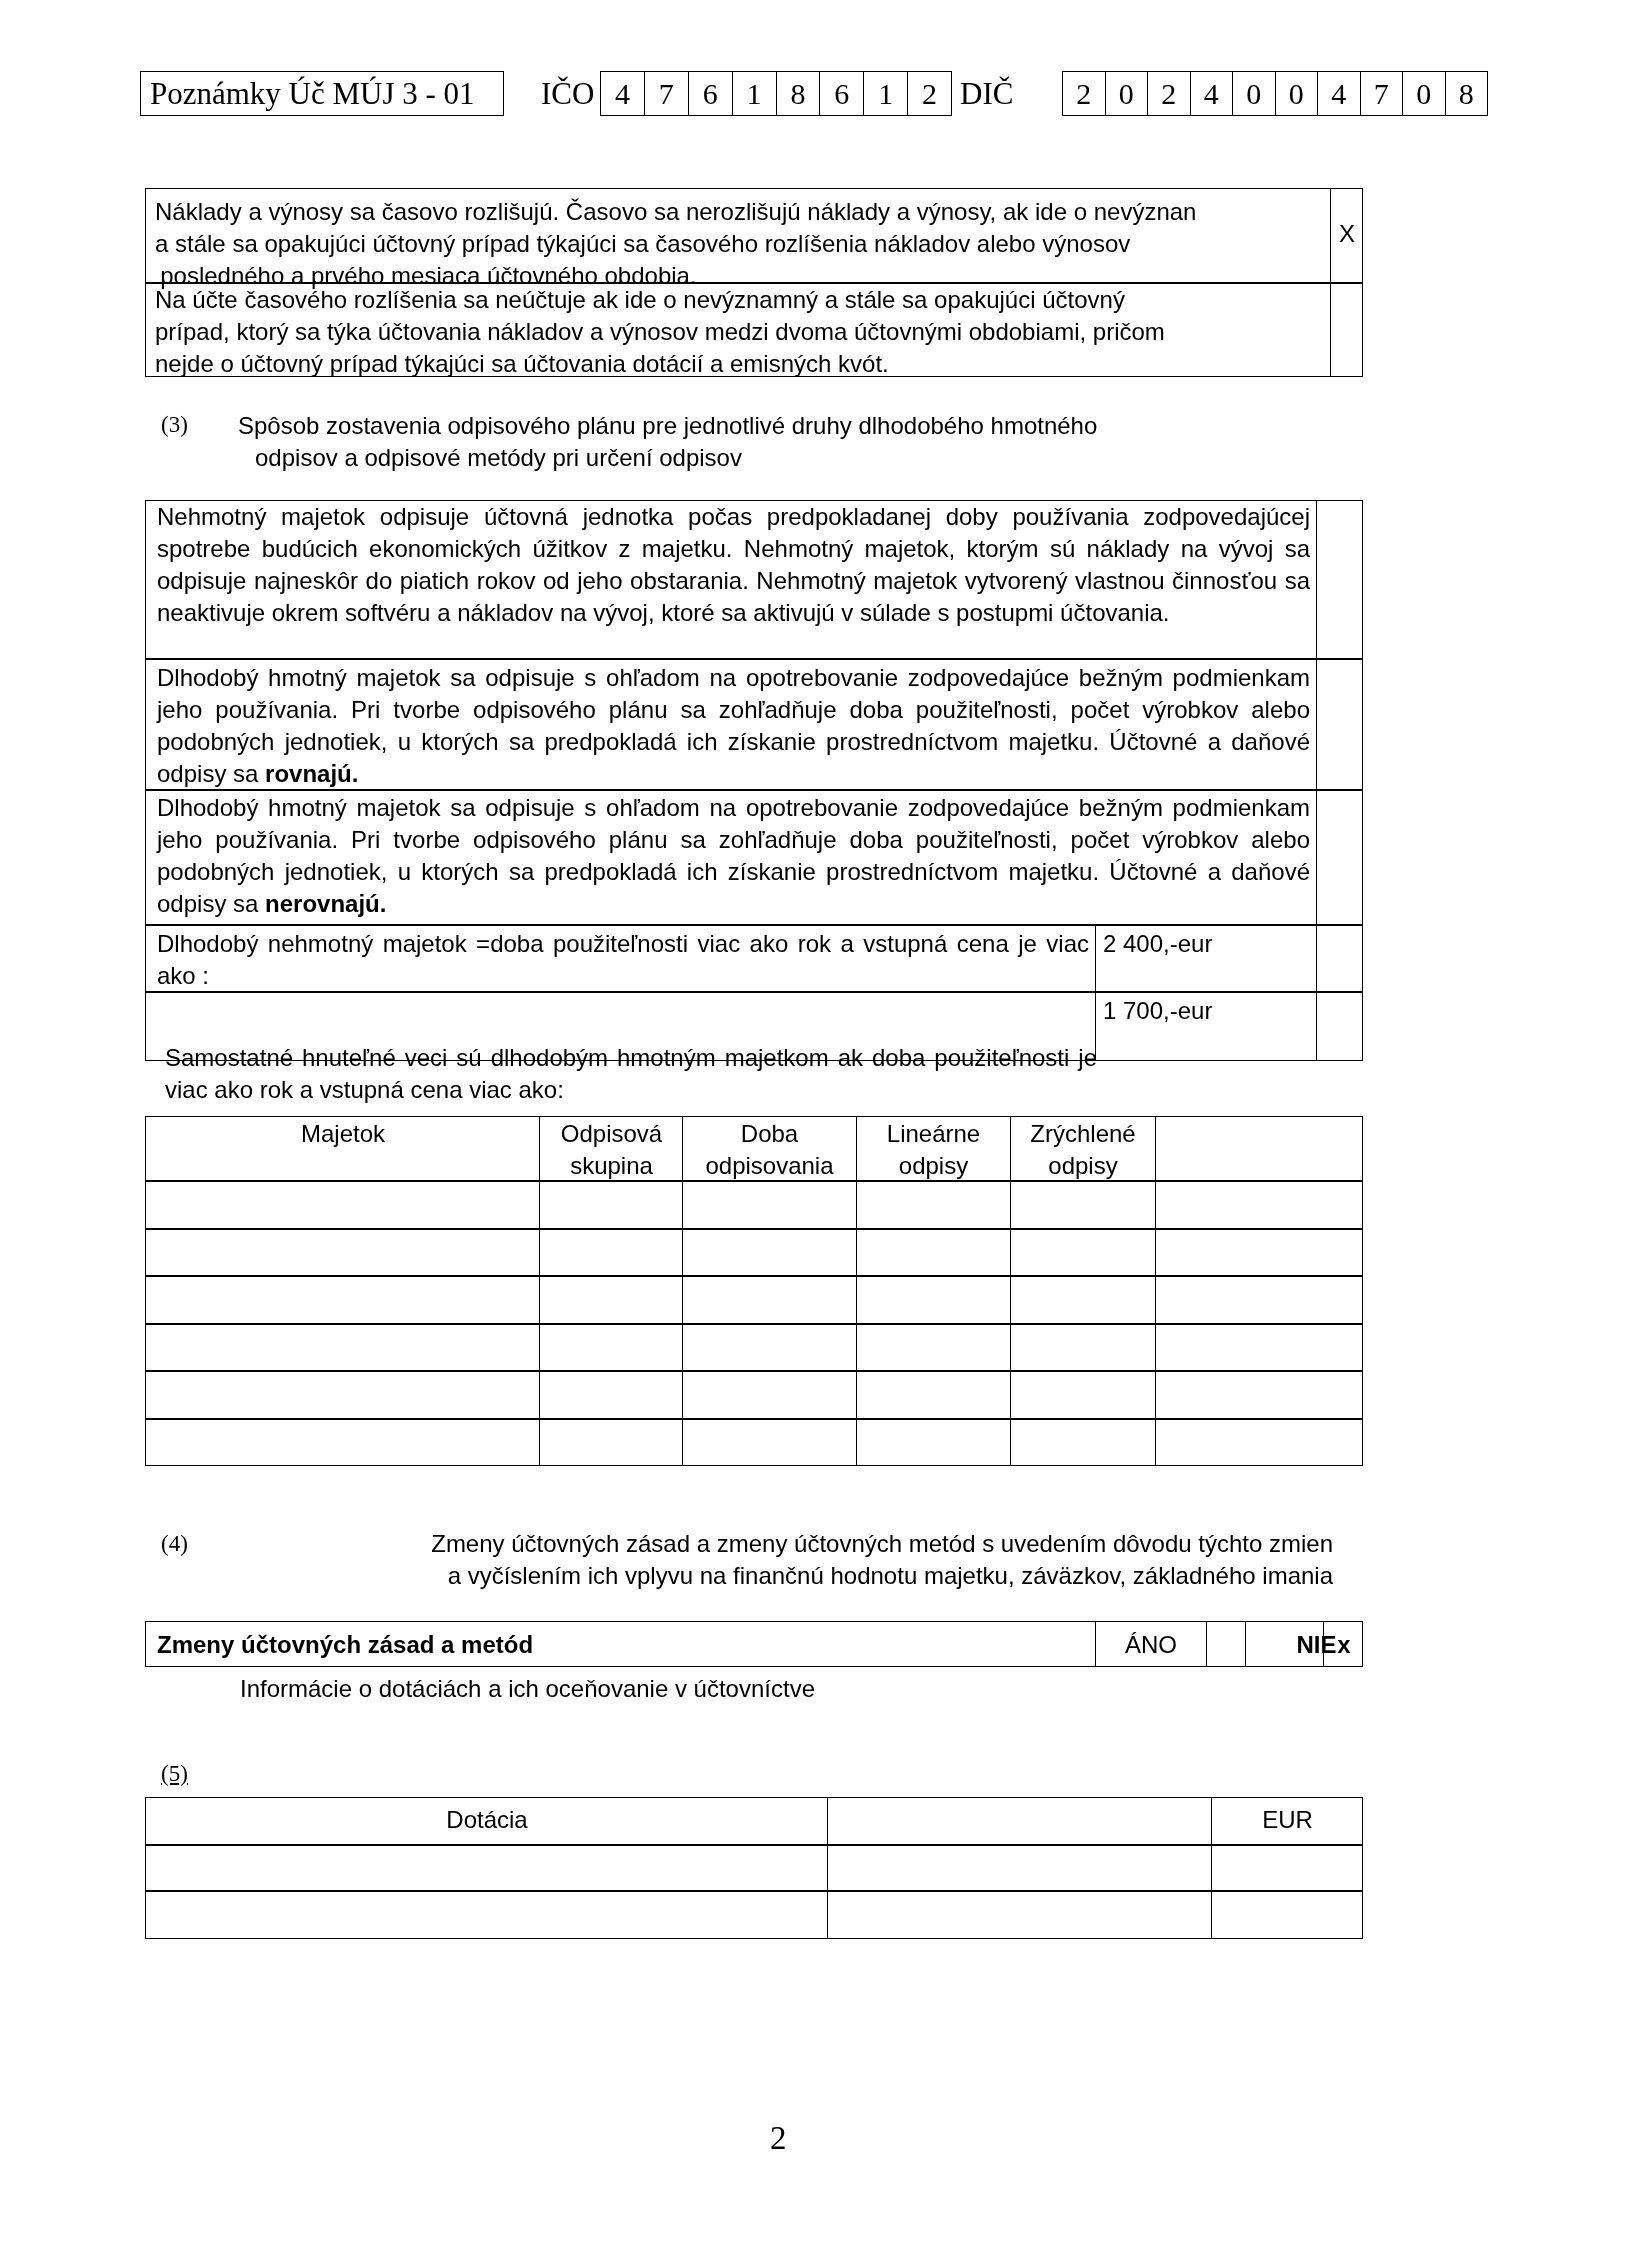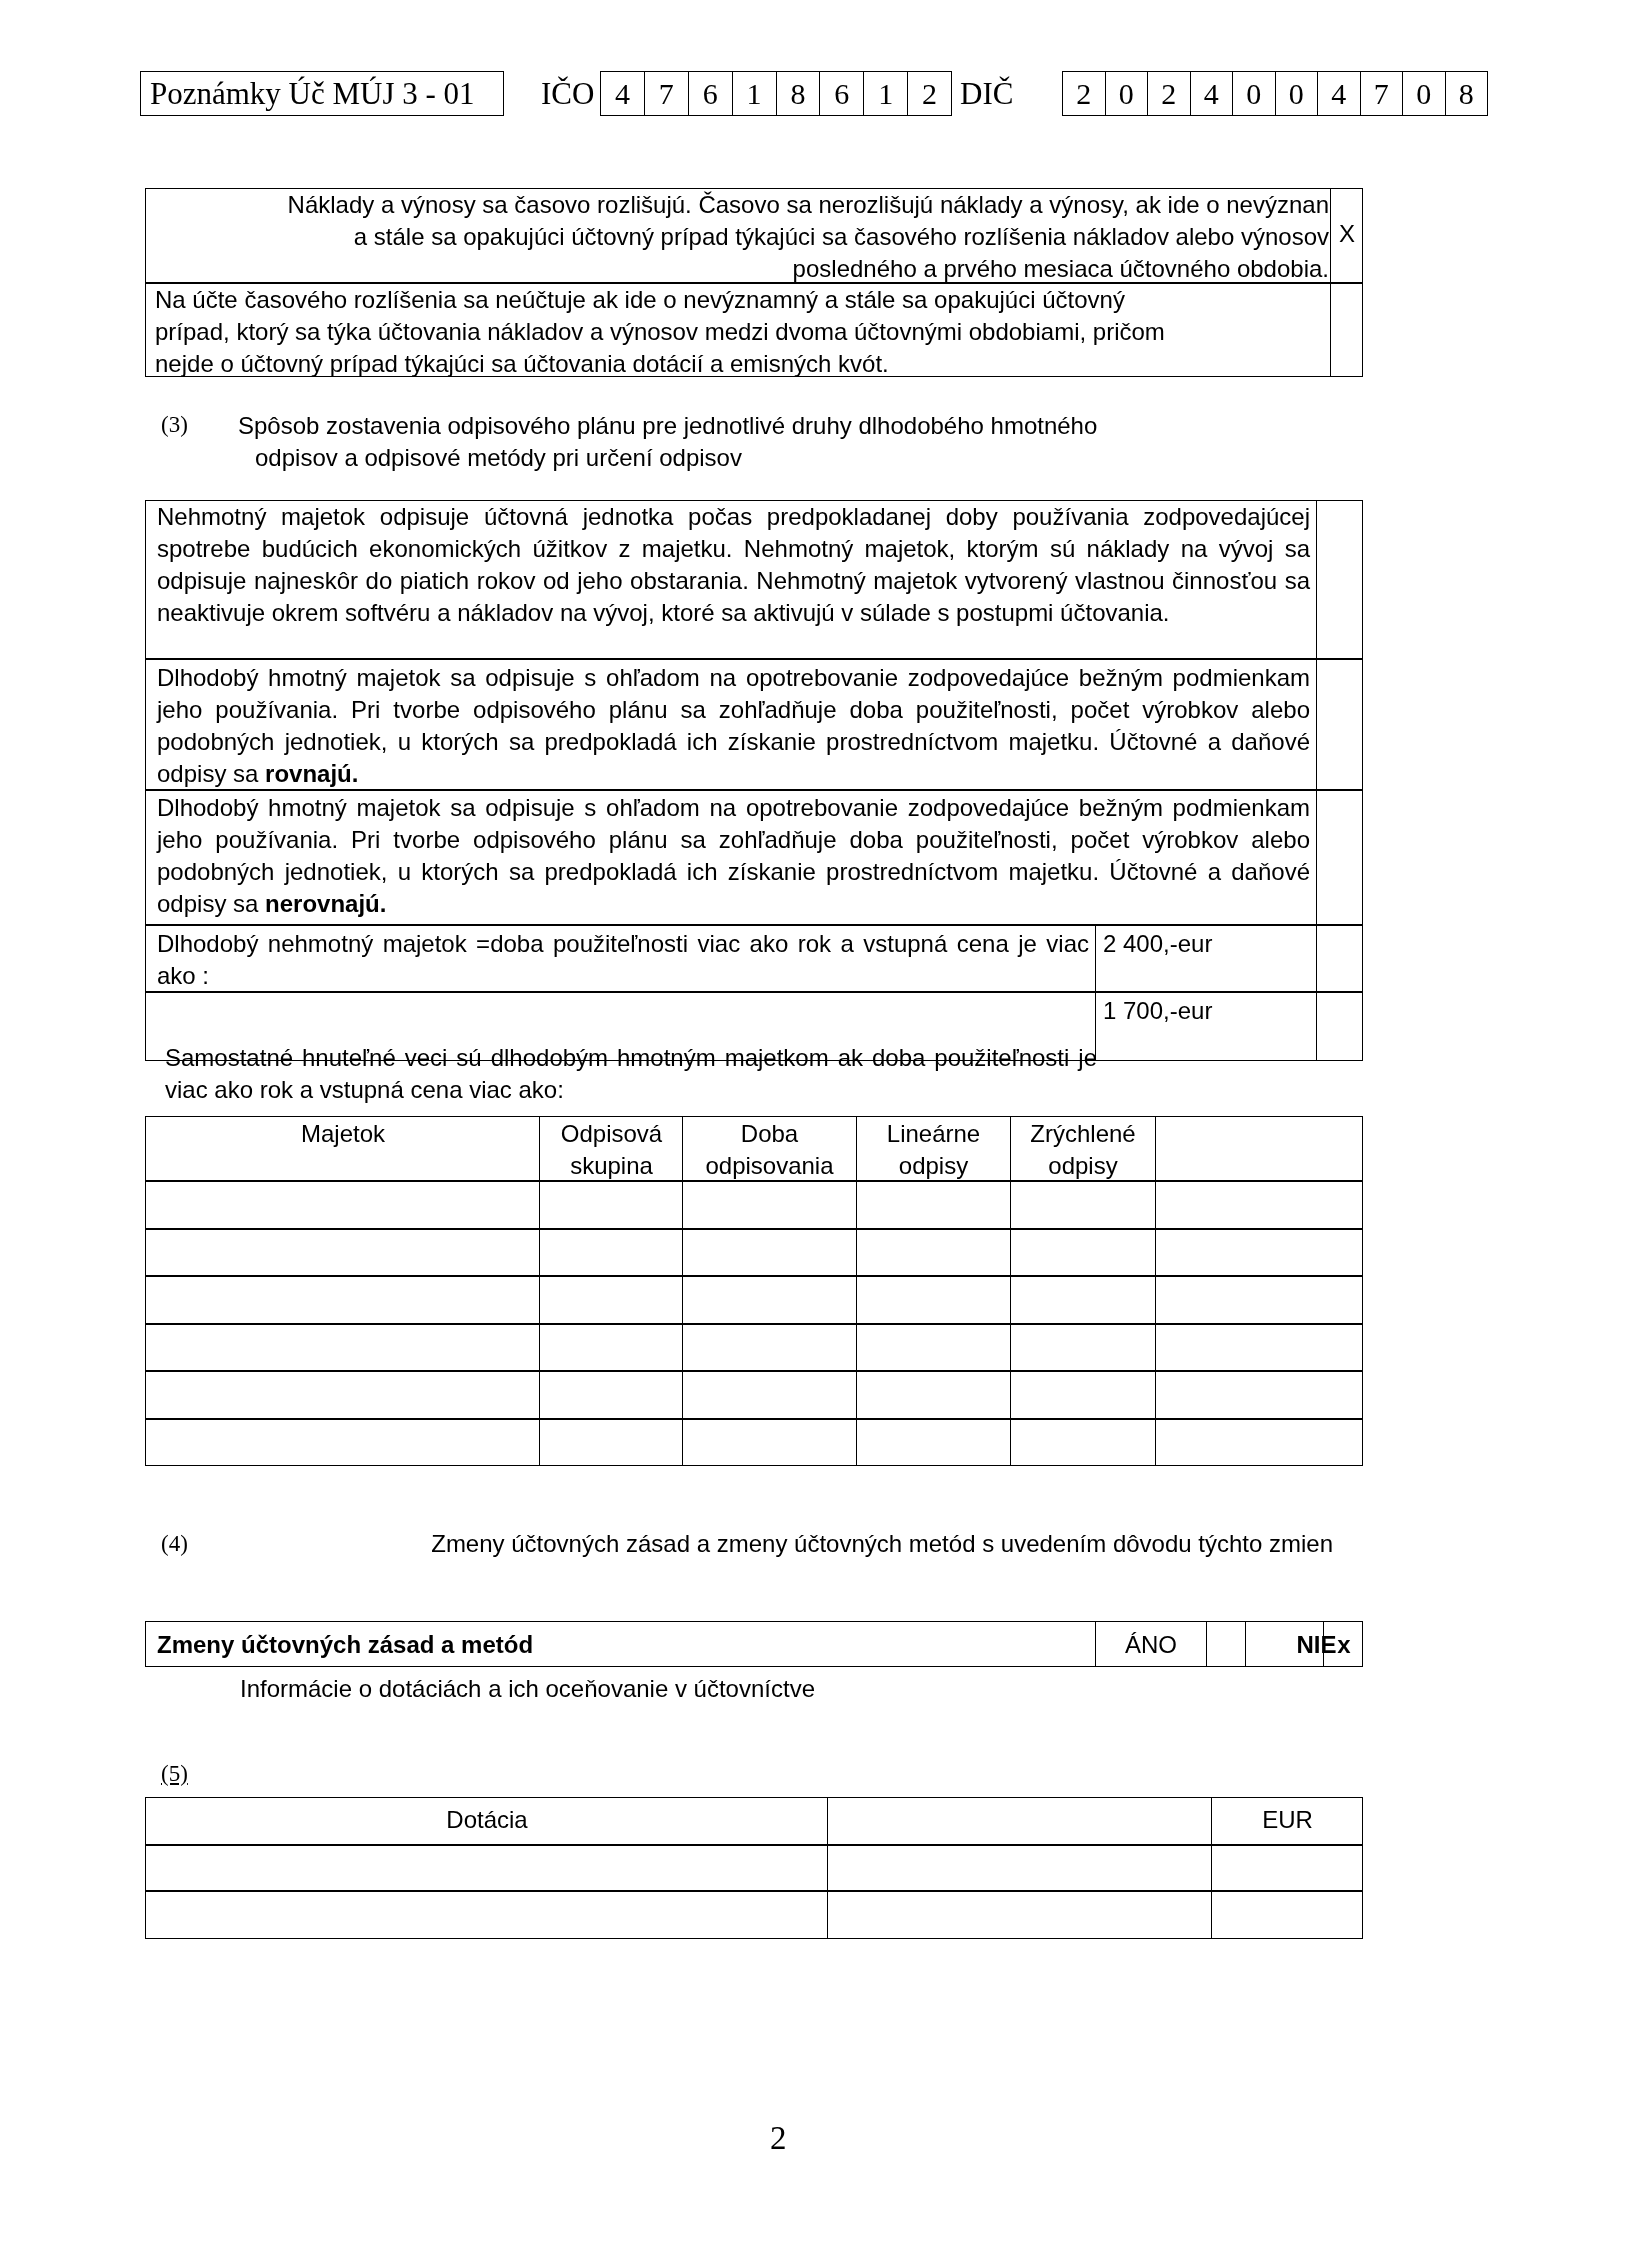--- a/index.html
+++ b/index.html
@@ -51,21 +51,21 @@
   <div class="digit">4</div>
   <div class="digit">7</div>
   <div class="digit">0</div>
   <div class="digit">8</div>
 </div>
 
 <div class="abs box" style="left:145px;top:188px;width:1218px;height:189px;"></div>
 <div class="vline" style="left:1330px;top:188px;height:189px;"></div>
 <div class="hline" style="left:145px;top:282px;width:1218px;"></div>
 
-<div class="abs sans txt" style="left:155px;top:189px;width:1174px;white-space:nowrap;overflow:hidden;text-align:right;">
+<div class="abs sans txt" style="left:155px;top:196px;width:1174px;white-space:nowrap;overflow:hidden;">
   <div>Náklady a výnosy sa časovo rozlišujú. Časovo sa nerozlišujú náklady a výnosy, ak ide o nevýznan</div>
   <div>a stále sa opakujúci účtovný prípad týkajúci sa časového rozlíšenia nákladov alebo výnosov</div>
   <div style="padding-left:5.2px;">posledného a prvého mesiaca účtovného obdobia.</div>
 </div>
 <div class="abs sans txt center" style="left:1332px;top:218px;width:30px;">X</div>
 
 <div class="abs sans txt" style="left:155px;top:284px;width:1174px;white-space:nowrap;overflow:hidden;">
   <div>Na účte časového rozlíšenia  sa  neúčtuje ak ide o nevýznamný a stále sa opakujúci účtovný</div>
   <div>prípad, ktorý sa týka účtovania nákladov a výnosov medzi dvoma účtovnými obdobiami, pričom</div>
   <div>nejde o účtovný prípad týkajúci sa účtovania dotácií a emisných kvót.</div>
@@ -145,20 +145,21 @@
 <div class="abs" style="left:147px;top:1183px;width:392px;height:45px;"></div>
 <div class="abs" style="left:147px;top:1230px;width:392px;height:44px;"></div>
 <div class="abs" style="left:147px;top:1278px;width:392px;height:45px;"></div>
 <div class="abs" style="left:147px;top:1325px;width:392px;height:45px;"></div>
 <div class="abs" style="left:147px;top:1373px;width:392px;height:45px;"></div>
 <div class="abs" style="left:147px;top:1421px;width:392px;height:44px;"></div>
 
 <div class="abs serif sec-num" style="left:161px;top:1531px;">(4)</div>
 <div class="abs sans txt" style="left:238px;top:1528px;width:1095px;text-align:right;">
   <div>Zmeny účtovných zásad a zmeny účtovných metód s uvedením dôvodu týchto zmien</div>
+  <div>a vyčíslením ich vplyvu na finančnú hodnotu majetku, záväzkov, základného imania</div>
 </div>
 
 <div class="abs box" style="left:145px;top:1621px;width:1218px;height:46px;"></div>
 <div class="vline" style="left:1095px;top:1621px;height:46px;"></div>
 <div class="vline" style="left:1206px;top:1621px;height:46px;"></div>
 <div class="vline" style="left:1245px;top:1621px;height:46px;"></div>
 <div class="vline" style="left:1323px;top:1621px;height:46px;"></div>
 
 <div class="abs sans txt" style="left:157px;top:1629px;font-weight:bold;">Zmeny účtovných zásad a metód</div>
 <div class="abs sans txt center" style="left:1096px;top:1629px;width:110px;">ÁNO</div>

